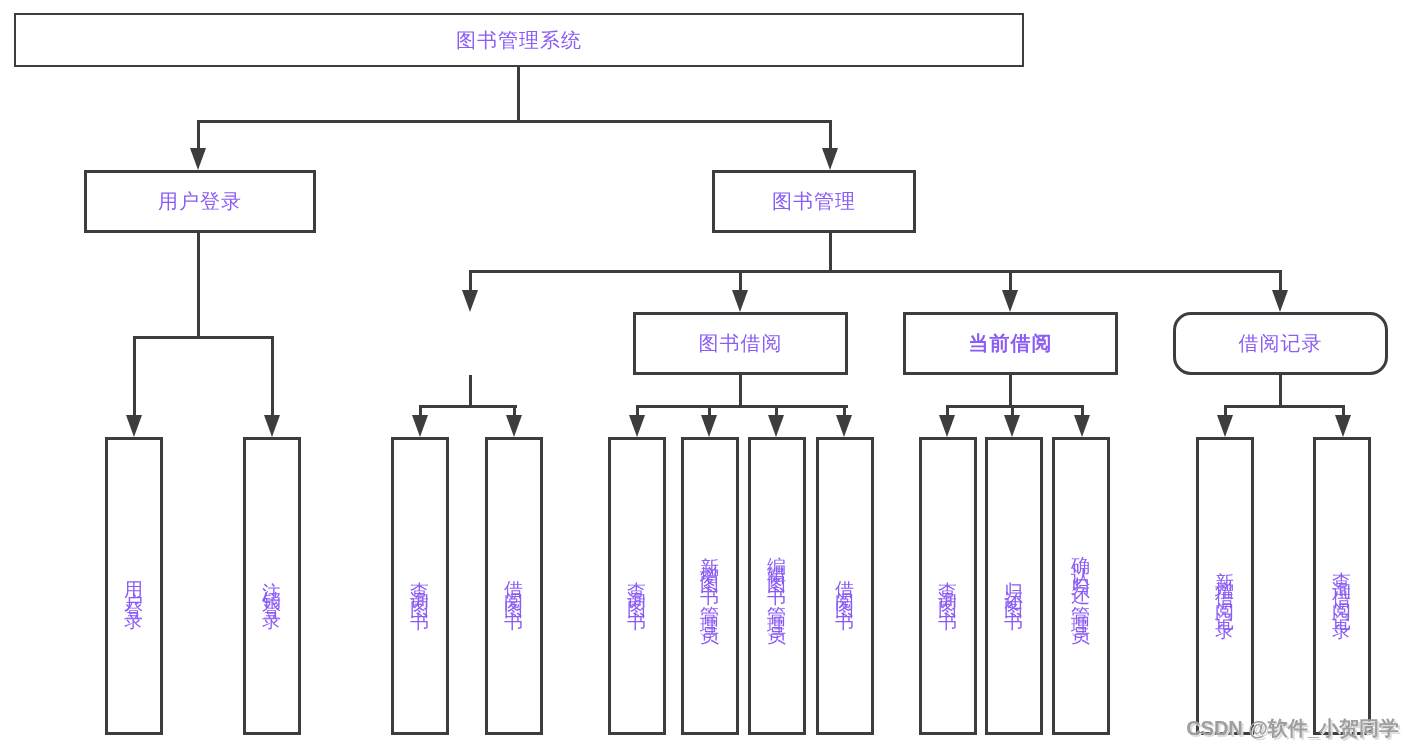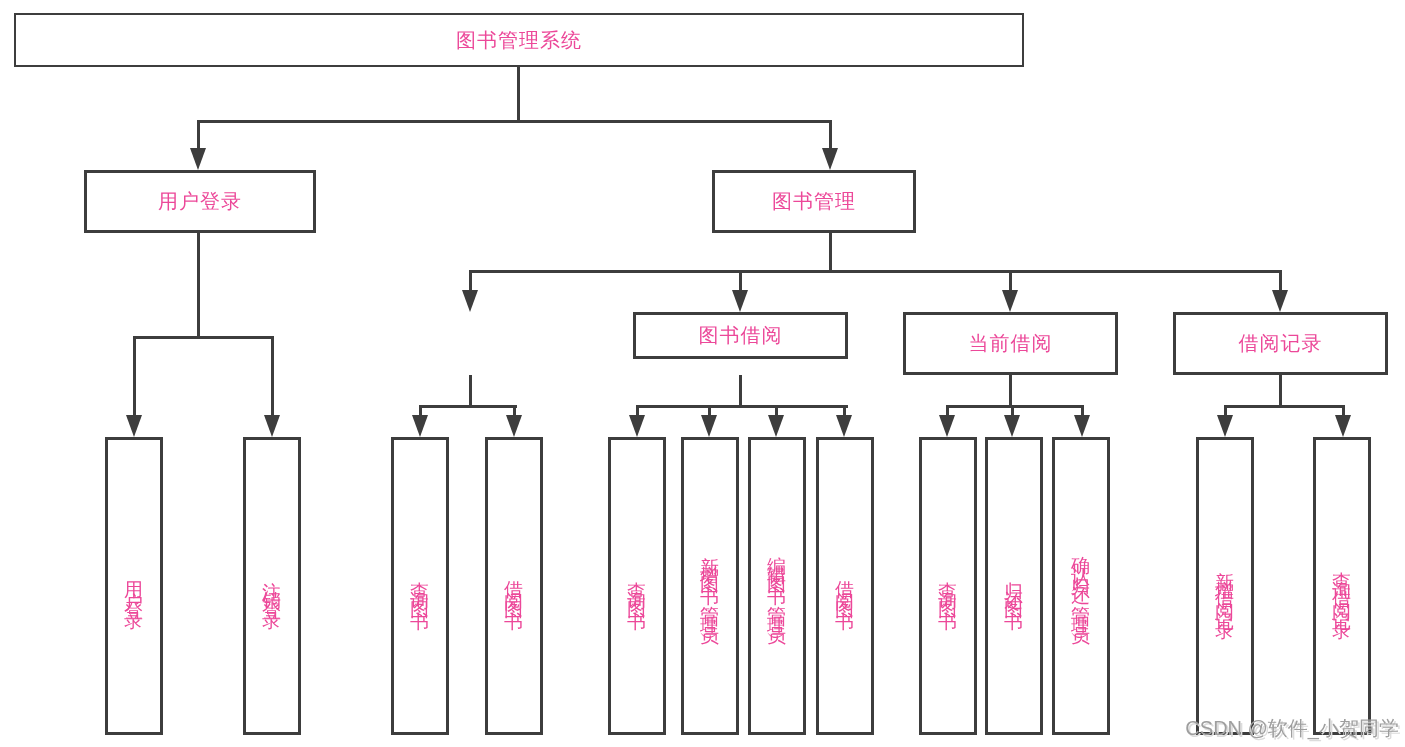--- a/index.html
+++ b/index.html
@@ -16,21 +16,21 @@
     overflow: hidden;
   }
   .box {
     position: absolute;
     box-sizing: border-box;
     border: 3px solid #3d3d3d;
     background: #ffffff;
     display: flex;
     align-items: center;
     justify-content: center;
-    color: #ec4899;
+    color: #8b5cf6;
     font-size: 20px;
     letter-spacing: 1px;
     text-align: center;
   }
   .box.root { border-width: 2px; }
   .vbox span {
     writing-mode: vertical-rl;
     text-orientation: mixed;
     font-size: 19px;
     letter-spacing: 10px;
@@ -51,20 +51,21 @@
     border-top: 22px solid #3d3d3d;
   }
   .watermark {
     position: absolute;
     right: 6px;
     bottom: 5px;
     font-size: 20px;
     color: #9e9e9e;
     text-shadow: 2px 2px 0 #dcdcdc;
     white-space: nowrap;
+    font-weight: bold;
   }
 </style>
 </head>
 <body>
 
 <div id="canvas">
 
   <div class="box root" style="left:14px; top:13px; width:1010px; height:54px;">
     <span>图书管理系统</span>
   </div>
@@ -94,27 +95,27 @@
   <div class="hline" style="left:469px; top:270px; width:813px;"></div>
   <div class="vline" style="left:469px; top:270px; height:22px;"></div>
   <div class="arrow" style="left:462px; top:290px;"></div>
   <div class="vline" style="left:739px; top:270px; height:22px;"></div>
   <div class="arrow" style="left:732px; top:290px;"></div>
   <div class="vline" style="left:1009px; top:270px; height:22px;"></div>
   <div class="arrow" style="left:1002px; top:290px;"></div>
   <div class="vline" style="left:1279px; top:270px; height:22px;"></div>
   <div class="arrow" style="left:1272px; top:290px;"></div>
 
-  <div class="box" style="left:633px; top:312px; width:215px; height:47px;">
+  <div class="box" style="left:633px; top:312px; width:215px; height:63px;">
     <span>图书借阅</span>
   </div>
-  <div class="box" style="left:903px; top:312px; width:215px; height:63px;">
+  <div class="box" style="left:903px; top:312px; width:215px; height:63px;font-weight:bold;">
     <span>当前借阅</span>
   </div>
-  <div class="box" style="left:1173px; top:312px; width:215px; height:63px;">
+  <div class="box" style="left:1173px; top:312px; width:215px; height:63px;border-radius:18px;">
     <span>借阅记录</span>
   </div>
 
   <div class="vline" style="left:469px; top:375px; height:32px;"></div>
   <div class="hline" style="left:419px; top:405px; width:98px;"></div>
   <div class="vline" style="left:419px; top:405px; height:12px;"></div>
   <div class="arrow" style="left:412px; top:415px;"></div>
   <div class="vline" style="left:513px; top:405px; height:12px;"></div>
   <div class="arrow" style="left:506px; top:415px;"></div>
 

